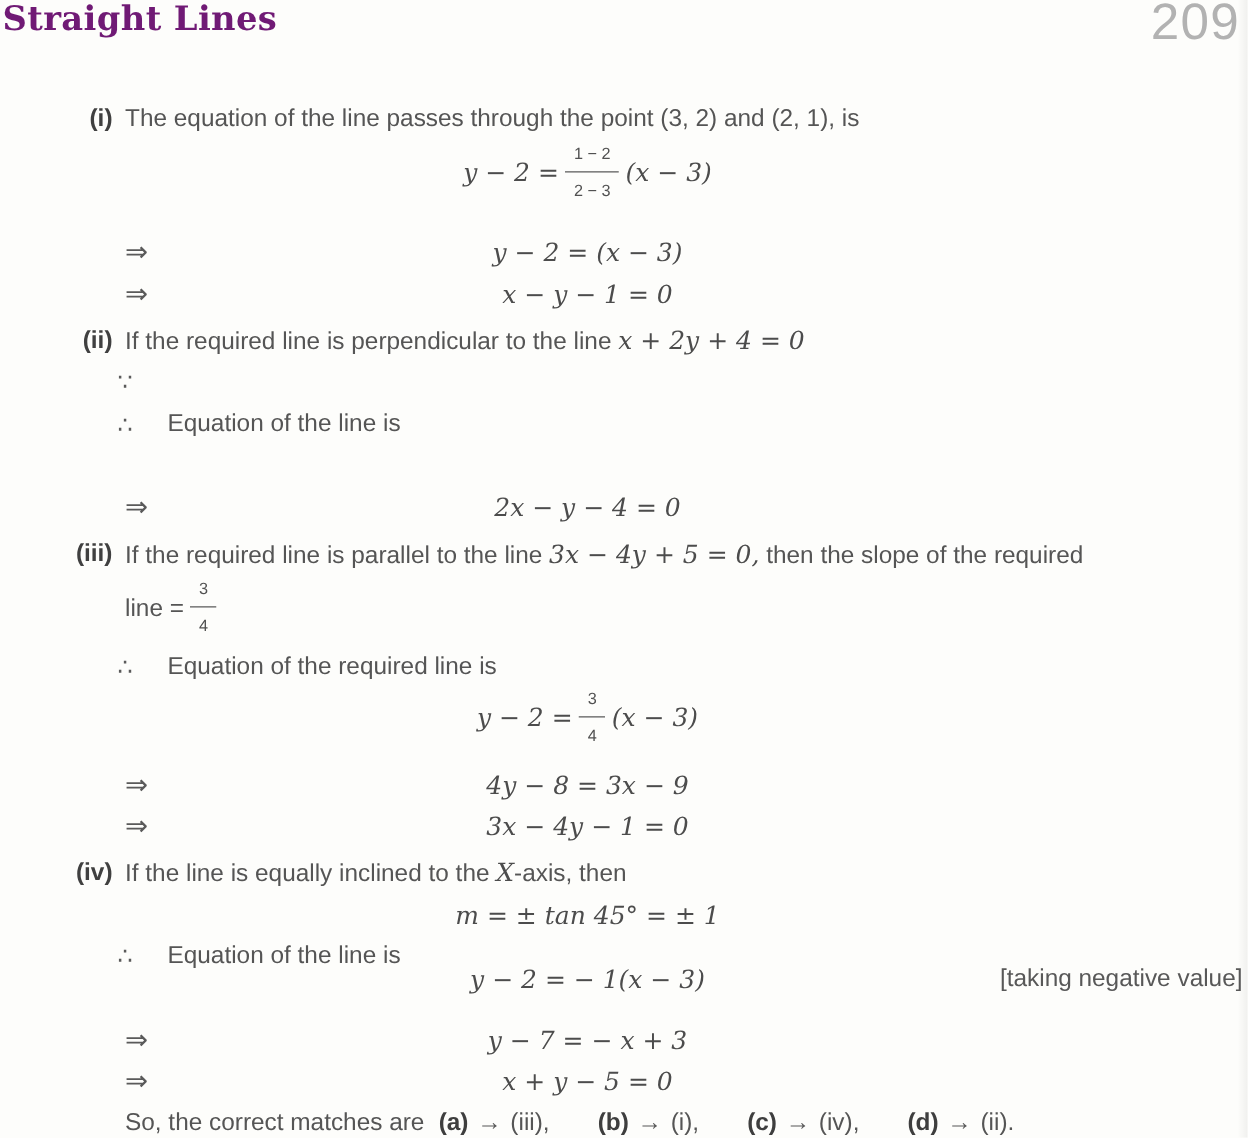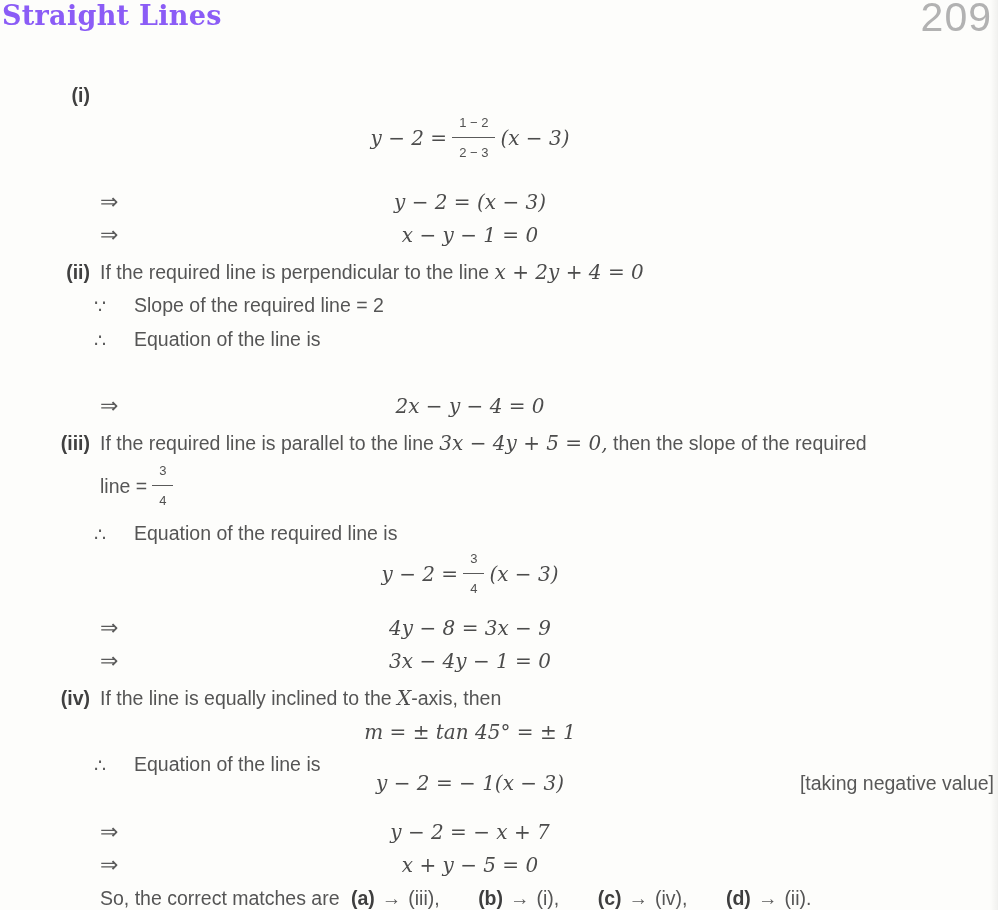--- a/index.html
+++ b/index.html
@@ -12,21 +12,21 @@
     overflow:hidden;
   }
   .page{position:absolute;inset:0;}
   .scan-edge{
     position:absolute;top:0;right:0;width:8px;height:910px;
     background:linear-gradient(to right, rgba(0,0,0,0), rgba(0,0,0,0.05));
   }
   .title{
     position:absolute;left:2px;top:0px;
     font-family:"DejaVu Serif",serif;
-    font-size:27px;font-weight:700;color:#8b5cf6;
+    font-size:27px;font-weight:700;color:#701a75;
     letter-spacing:0.3px;
   }
   .page-num{
     position:absolute;right:6px;top:-6px;
     font-size:41px;color:#b2b2b2;font-weight:400;
     letter-spacing:1px;
   }
   .row{
     position:absolute;left:0;right:0;
     font-size:19.5px;line-height:23px;color:#555555;
@@ -63,20 +63,21 @@
 <body>
 
 <div class="page">
   <div class="scan-edge"></div>
 
   <div class="title">Straight Lines</div>
   <div class="page-num">209</div>
 
   <div class="row" style="top:84px">
     <span class="marker">(i)</span>
+    <div class="statement">The equation of the line passes through the point (3, 2) and (2, 1), is</div>
   </div>
 
   <div class="row" style="top:112px">
     <div class="eq-zone">
       <span class="math">y − 2 =</span><span class="frac"><span class="num">1 − 2</span><span class="den">2 − 3</span></span><span class="math">(x − 3)</span>
     </div>
   </div>
 
   <div class="row" style="top:191px">
     <span class="arrow">⇒</span>
@@ -88,21 +89,20 @@
     <div class="eq-zone"><span class="math">x − y − 1 = 0</span></div>
   </div>
 
   <div class="row" style="top:261px">
     <span class="marker">(ii)</span>
     <div class="statement"><span>If the required line is perpendicular to the line </span><span class="math">x + 2y + 4 = 0</span></div>
   </div>
 
   <div class="row" style="top:294px">
     <span class="sym">∵</span>
-    <div class="sub-text">Slope of the required line = 2</div>
   </div>
 
   <div class="row" style="top:328px">
     <span class="sym">∴</span>
     <div class="sub-text">Equation of the line is</div>
   </div>
 
 
   <div class="row" style="top:395px">
     <span class="arrow">⇒</span>
@@ -153,21 +153,21 @@
     <div class="sub-text">Equation of the line is</div>
   </div>
 
   <div class="row" style="top:772px">
     <div class="eq-zone"><span class="math">y − 2 = − 1(x − 3)</span></div>
     <span class="note">[taking negative value]</span>
   </div>
 
   <div class="row" style="top:821px">
     <span class="arrow">⇒</span>
-    <div class="eq-zone"><span class="math">y − 2 = − x + 7</span></div>
+    <div class="eq-zone"><span class="math">y − 7 = − x + 3</span></div>
   </div>
 
   <div class="row" style="top:854px">
     <span class="arrow">⇒</span>
     <div class="eq-zone"><span class="math">x + y − 5 = 0</span></div>
   </div>
 
   <div class="row" style="top:887px">
     <div class="conclusion">
       <span>So, the correct matches are</span>

